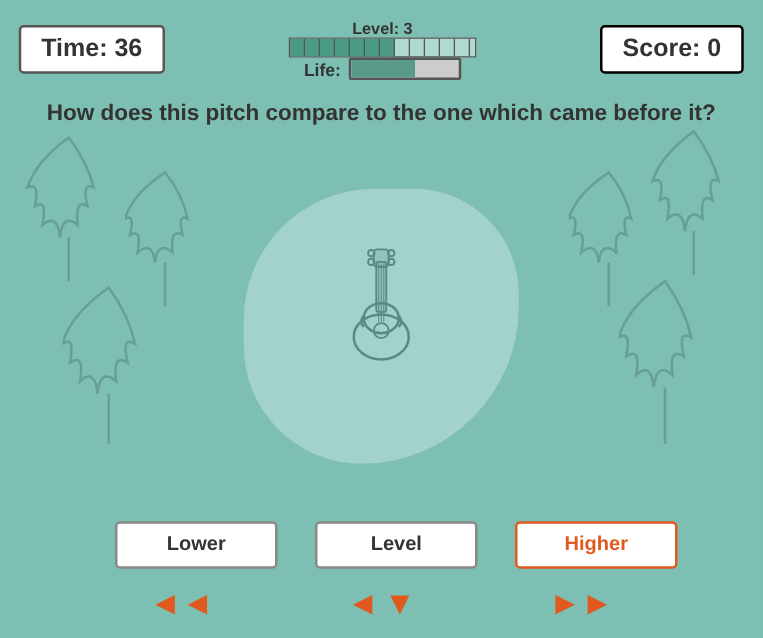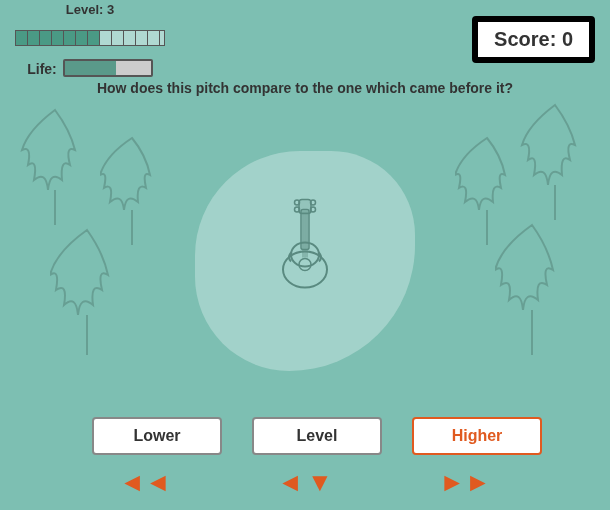--- a/index.html
+++ b/index.html
@@ -39,21 +39,21 @@
       font-size: 20px;
       font-weight: bold;
       color: #333;
       border-radius: 4px;
     }
 
     .center-header {
       display: flex;
       flex-direction: column;
       align-items: center;
-      gap: 13px;
+      gap: 0;
     }
 
     .level-label {
       font-size: 13px;
       color: #333;
       font-weight: bold;
     }
 
     .level-bar-container {
       width: 150px;
@@ -92,37 +92,37 @@
       overflow: hidden;
     }
 
     .life-bar-inner {
       height: 100%;
       background: #5a9a8a;
       width: 60%;
     }
 
     .score-box {
-      border: 6px solid #000000;
+      border: 2px solid #000000;
       background: white;
       padding: 6px 16px;
       font-size: 20px;
       font-weight: bold;
       color: #333;
       border-radius: 4px;
     }
 
     
     .question {
       position: absolute;
       top: 80px;
       left: 0;
       right: 0;
       text-align: center;
-      font-size: 14px;
+      font-size: 18px;
       font-weight: bold;
       color: #333;
       padding: 0 20px;
     }
 
     
     .scene {
       position: absolute;
       top: 70px;
       left: 0;
@@ -217,20 +217,24 @@
       stroke: #5a8a80;
       stroke-width: 2;
     }
   </style>
 </head>
 <body>
 
 <div id="app">
 
   <div class="header">
+    <div class="time-box">
+      <span>Time:</span>
+      <span>36</span>
+    </div>
 
     <div class="center-header">
       <span class="level-label">Level: 3</span>
       <div class="level-bar-container" id="level-bar">
           <div class="level-bar-segment"></div>
           <div class="level-bar-segment"></div>
           <div class="level-bar-segment"></div>
           <div class="level-bar-segment"></div>
           <div class="level-bar-segment"></div>
           <div class="level-bar-segment"></div>

